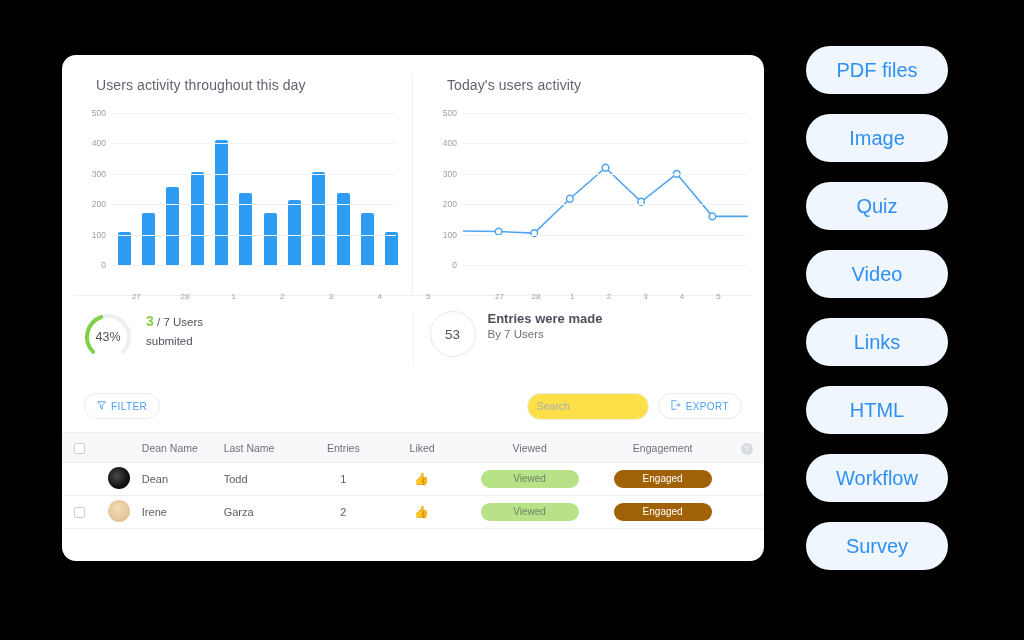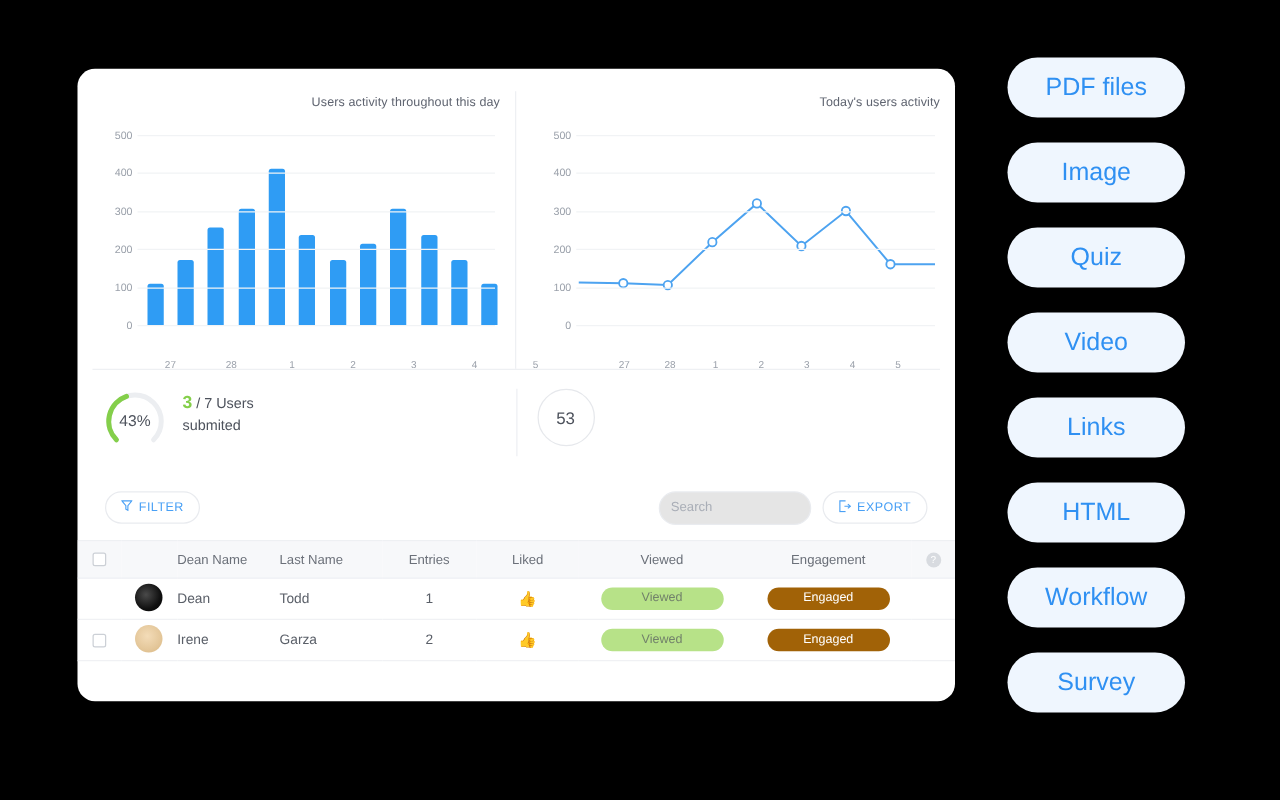--- a/index.html
+++ b/index.html
@@ -20,23 +20,22 @@
     border-radius: 14px;
     box-shadow: 0 6px 26px rgba(0,0,0,0.35);
     overflow: hidden;
   }
 
   
   .charts-row { display: flex; height: 240px; padding-top: 18px; }
   .chart-pane { position: relative; flex: 1 1 50%; padding: 0 12px 0 14px; }
   .chart-pane.left { border-right: 1px solid #eef0f3; }
   .chart-title {
-    font-size: 10px; color: #5f6470; letter-spacing: .1px;
+    font-size: 14px; color: #5f6470; letter-spacing: .1px;
     margin: 4px 0 0 20px;
-    text-align: right;
   }
   .plot { position: relative; margin-top: 14px; height: 178px; }
   .plot .gridline {
     position: absolute; left: 34px; right: 4px; height: 1px;
     background: #f1f3f5;
   }
   .plot .ytick {
     position: absolute; left: 0; width: 30px; text-align: right;
     font-size: 8.5px; color: #9aa0aa; transform: translateY(-50%);
   }
@@ -88,21 +87,21 @@
   .pill-btn {
     display: inline-flex; align-items: center; gap: 5px;
     height: 26px; padding: 0 12px; border-radius: 14px;
     border: 1px solid #e9ebef; background: #fff;
     font-size: 10px; color: #49a0f5; letter-spacing: .4px;
     cursor: pointer;
   }
   .search-box {
     display: flex; align-items: center; width: 122px; height: 27px;
     border: 1px solid #e9ebef; border-radius: 14px; padding: 0 9px;
-    margin-right: 9px; background: #e5e5e5;
+    margin-right: 9px; background: #fde047;
   }
   .search-box input {
     flex: 1; border: none; outline: none; font-size: 10.5px;
     color: #6b7079; font-family: "Liberation Sans", sans-serif;
     background: transparent;
   }
   .search-box input::placeholder { color: #a9aeb7; }
 
   
   .tbl { width: 100%; border-collapse: collapse; table-layout: fixed; }
@@ -261,20 +260,24 @@
           <span class="big green">3</span>
           <span>/ 7 Users</span>
           <br>
           <span>submited</span>
         </div>
       </div>
 
 
       <div class="stat">
         <div class="ring-plain">53</div>
+        <div>
+          <div class="entries-head">Entries were made</div>
+          <div class="entries-sub">By 7 Users</div>
+        </div>
       </div>
 
     </div>
 
     <div class="toolbar">
       <div class="pill-btn">
         <span>
           <svg width="9" height="9" viewBox="0 0 10 10">
             <path d="M0.6 0.8 H9.4 L5.9 5 V9.2 L4.1 8.1 V5 Z" fill="none" stroke="#49a0f5" stroke-width="1"></path>
           </svg>

